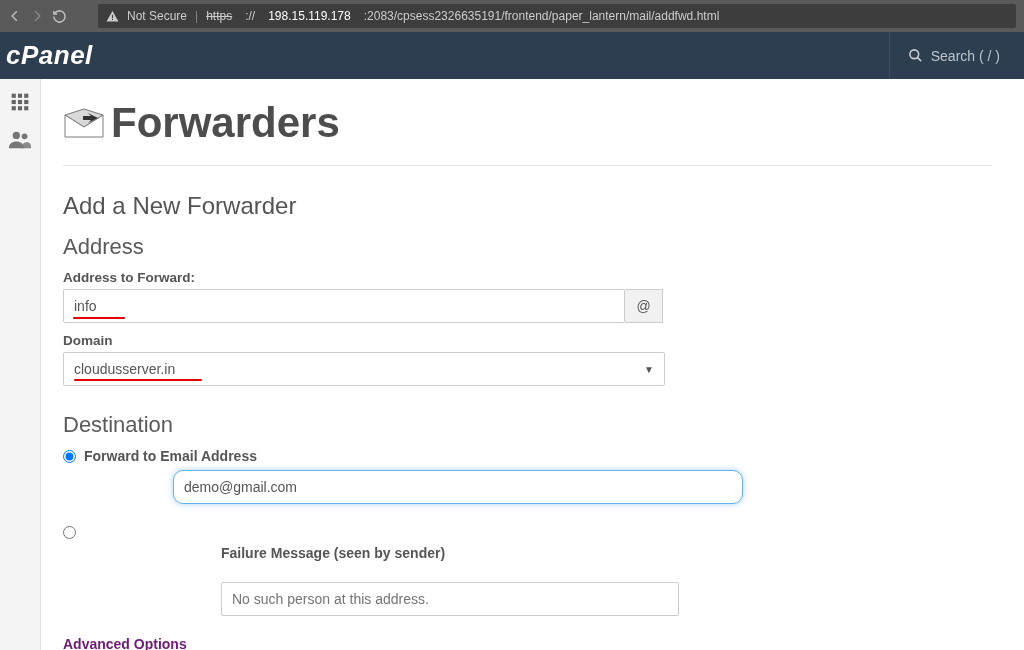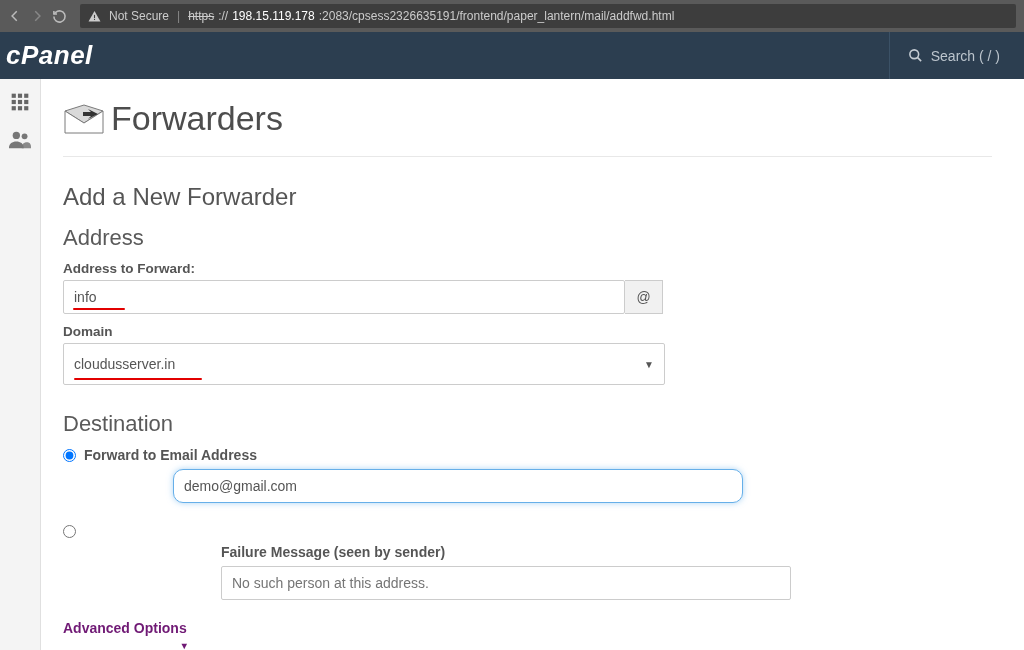--- a/index.html
+++ b/index.html
@@ -5,21 +5,21 @@
   * { box-sizing: border-box; margin: 0; padding: 0; font-family: -apple-system, BlinkMacSystemFont, "Segoe UI", Arial, sans-serif; }
   html, body { width: 1024px; height: 650px; overflow: hidden; background: #fff; }
 
   
   .chrome {
     height: 32px; background: #5a5a5a; display: flex; align-items: center;
     padding: 0 8px; color: #ddd; font-size: 13px;
   }
   .chrome .nav-btn { width: 22px; text-align: center; color: #bbb; }
   .chrome .url-bar {
-    flex: 1; margin-left: 6px; height: 24px; background: #3d3d3d;
+    flex: 1; margin-left: 24px; height: 24px; background: #3d3d3d;
     border-radius: 2px; display: flex; align-items: center; padding: 0 8px;
     color: #ccc; font-size: 12px; gap: 8px;
   }
   .chrome .url-bar .warn { display:inline-flex; align-items:center; }
   .chrome .url-bar .strike { text-decoration: line-through; }
 
   
   .cp-header {
     height: 47px; background: #2c3e50; display: flex; align-items: center;
     padding: 0 6px;
@@ -43,41 +43,41 @@
   .sidebar .side-btn {
     width: 30px; height: 30px; display: flex; align-items: center;
     justify-content: center; color: #666; margin-bottom: 8px;
   }
 
   .content {
     flex: 1; padding: 10px 32px 20px 22px; overflow-y: auto; color: #4b4b4b;
   }
 
   .page-title-row { display: flex; align-items: center; gap: 10px; padding: 10px 0 18px 0; border-bottom: 1px solid #e8e8e8; }
-  .page-title-row h1 { font-size: 34px; font-weight: 400; color: #4d4d4d; }
+  .page-title-row h1 { font-size: 42px; font-weight: 700; color: #4d4d4d; }
   .mail-icon { width:38px; height:32px; }
 
   h2.section { font-size: 24px; font-weight: 400; color: #555; margin: 26px 0 14px 0; }
   h3.subsection { font-size: 22px; font-weight: 400; color: #5a5a5a; margin: 4px 0 10px 0; }
 
   .label { font-size: 13.5px; font-weight: 700; color: #555; margin-bottom: 4px; }
 
   .input-row { display: flex; margin-bottom: 10px; }
   .text-input {
     height: 34px; border: 1px solid #ccc; border-radius: 2px; padding: 0 10px;
     font-size: 14px; color: #555; background: #fff;
   }
   .text-input.focused { border-color: #66afe9; box-shadow: 0 0 6px rgba(102,175,233,.55); outline: none; border-radius: 10px; }
   .addon {
     width: 38px; height: 34px; border: 1px solid #ccc; border-left: none;
     display: flex; align-items: center; justify-content: center; color: #555;
     background: #f1f1f1; font-size: 14px;
   }
   .select {
-    height: 42px; border: 1px solid #ccc; border-radius: 2px; background:#fff;
+    height: 34px; border: 1px solid #ccc; border-radius: 2px; background:#fff;
     display:flex; align-items:center; justify-content:space-between; padding: 0 10px;
     font-size: 14px; color:#555; width: 602px;
   }
 
   .redline { position: relative; }
   .redline::after {
     content:""; position:absolute; left:10px; bottom:4px; height:2px;
     background:#e20000; border-radius:1px;
   }
   .redline.r1::after { width: 52px; }
@@ -119,21 +119,21 @@
   <div class="url-bar">
     <span class="warn">
       <svg width="13" height="13" viewBox="0 0 24 24" fill="#ccc">
           <path d="M12 2 1 21h22L12 2z"></path>
           <rect x="11" y="9" width="2" height="6" fill="#3d3d3d"></rect>
           <rect x="11" y="16.5" width="2" height="2" fill="#3d3d3d"></rect>
         </svg>
     </span>
     <span>Not Secure</span>
     <span style="color:#888">|</span>
-    <span style="display:inline-flex; gap:4px;">
+    <span style="display:inline-flex; gap:13px;">
       <span class="strike">https</span>
         <span>://</span>
         <span style="color:#fff">198.15.119.178</span>
         <span>:2083/cpsess2326635191/frontend/paper_lantern/mail/addfwd.html</span>
     </span>
   </div>
 </div>
 
 <div class="cp-header">
   <div class="logo">cPanel</div>
@@ -213,21 +213,21 @@
     </div>
     <div class="indent">
       <input class="text-input focused" style="width: 570px; color: rgb(85, 85, 85);" value="demo@gmail.com">
     </div>
 
     <div class="radio-row" style="margin-top:22px;">
       <input type="radio" name="dest" style="">
     </div>
     <div class="indent" style="margin-left:158px;">
       <div class="label">Failure Message (seen by sender)</div>
-      <input class="text-input" style="width: 570px;" placeholder="No such person at this address.">
+      <input class="text-input" style="width: 458px; margin-top: 15px;" placeholder="No such person at this address.">
     </div>
 
     <div class="adv-link">
       <span>Advanced Options</span>
       <span class="caret">▾</span>
     </div>
     
   </div>
 </div>
 

